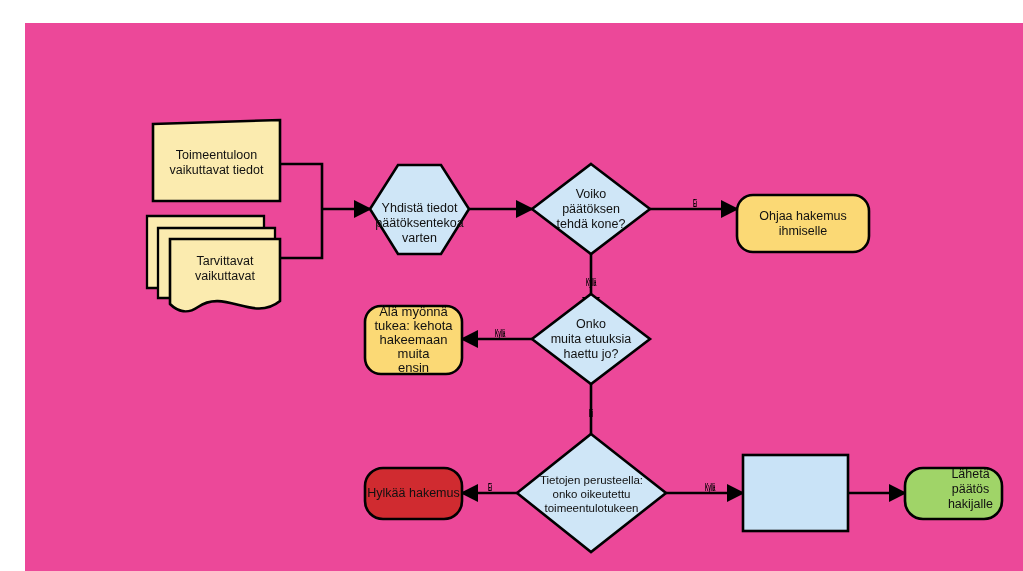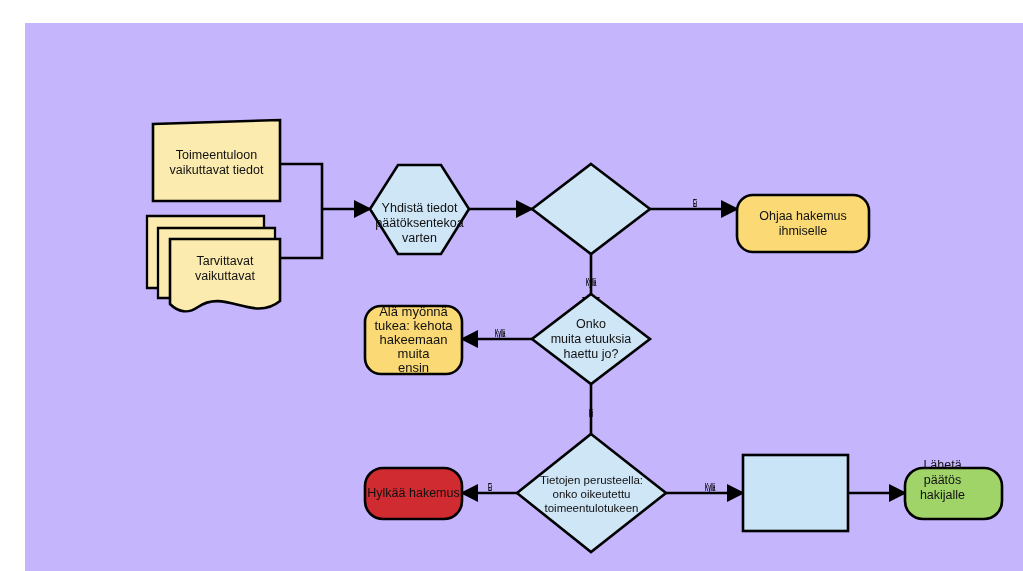--- a/index.html
+++ b/index.html
@@ -12,21 +12,21 @@
     height: 571px;
     overflow: hidden;
     font-family: "Liberation Sans", "DejaVu Sans", sans-serif;
   }
   #canvas {
     position: absolute;
     left: 25px;
     top: 23px;
     width: 998px;
     height: 548px;
-    background: #c4b5fd;
+    background: #ec4899;
   }
   #diagram {
     position: absolute;
     left: 0;
     top: 0;
     width: 998px;
     height: 548px;
   }
   .node-label {
     position: absolute;
@@ -119,41 +119,44 @@
   <div class="node-label" style="left:128px; top:101px; width:127px; height:77px;">Toimeentuloon
 vaikuttavat tiedot</div>
 
   <div class="node-label" style="left:145px; top:216px; width:110px; height:60px;">Tarvittavat
 vaikuttavat</div>
 
   <div class="node-label" style="left:347px; top:166px; width:95px; height:68px;">Yhdistä tiedot
 päätöksentekoa
 varten</div>
 
+  <div class="node-label" style="left:512px; top:155px; width:108px; height:62px;">Voiko
+päätöksen
+tehdä kone?</div>
 
   <div class="node-label" style="left:712px; top:172px; width:132px; height:57px;">Ohjaa hakemus
 ihmiselle</div>
 
   <div class="node-label" style="left:506px; top:287px; width:120px; height:58px;">Onko
 muita etuuksia
 haettu jo?</div>
 
   <div class="node-label" style="left:340px; top:283px; width:97px; height:68px; font-size:13px; line-height:14px;">Älä myönnä
 tukea: kehota
 hakeemaan muita
 ensin</div>
 
   <div class="node-label" style="left:340px; top:445px; width:97px; height:51px;">Hylkää hakemus</div>
 
   <div class="node-label" style="left:496px; top:443px; width:141px; height:56px; font-size:11.5px; line-height:14px;">Tietojen perusteella:
 onko oikeutettu
 toimeentulotukeen</div>
 
 
-  <div class="node-label" style="left:880px; top:432px; width:75px; height:51px;">Lähetä päätös
+  <div class="node-label" style="left:880px; top:441px; width:75px; height:51px;padding-left:28px;">Lähetä päätös
 hakijalle</div>
 
   <div class="edge-label" style="left:630px; top:174px; width:80px;">Ei</div>
 
   <div class="edge-label" style="left:526px; top:253px; width:80px;">Kyllä</div>
 
   <div class="edge-label" style="left:435px; top:304px; width:80px;">Kyllä</div>
 
   <div class="edge-label" style="left:526px; top:384px; width:80px;">Ei</div>
 

